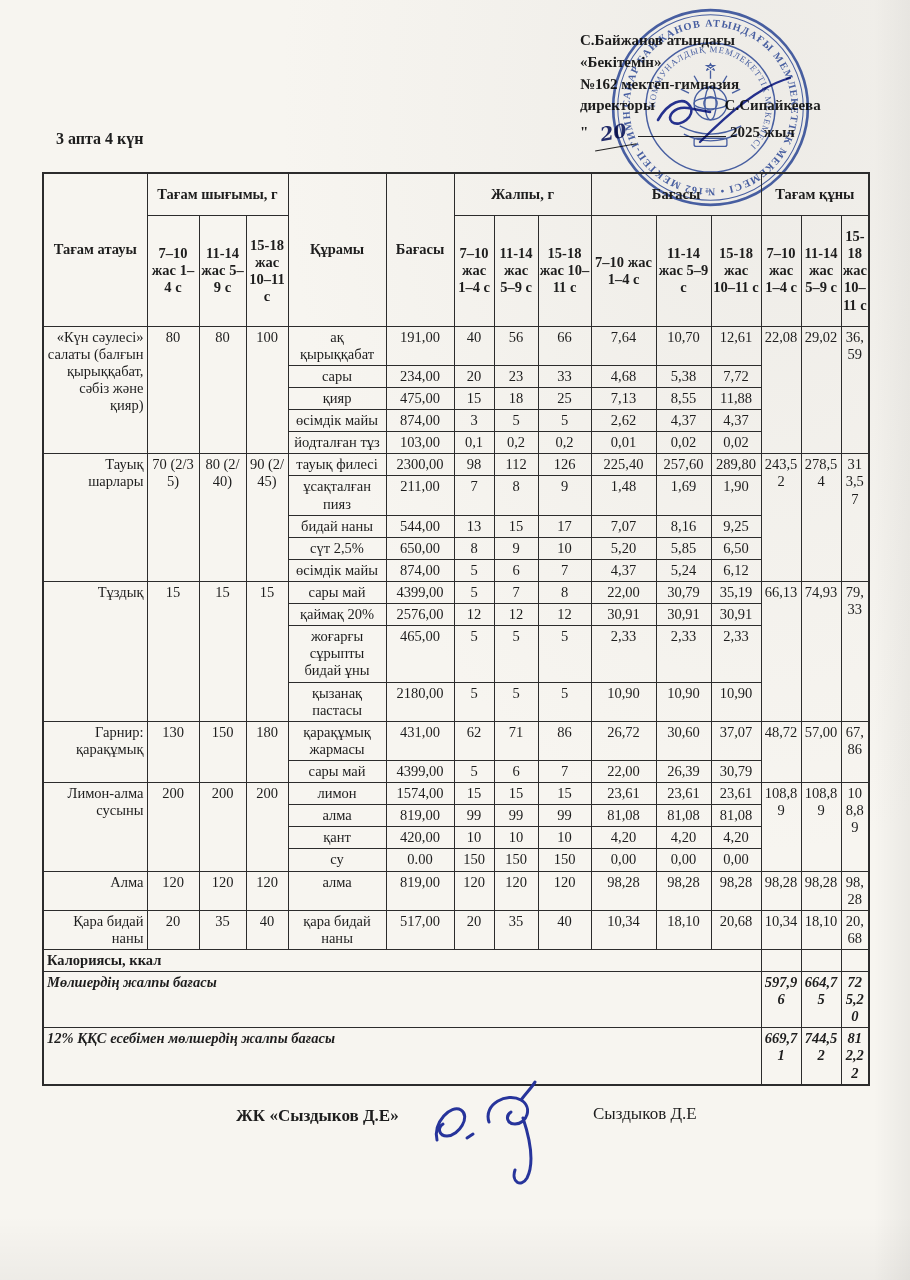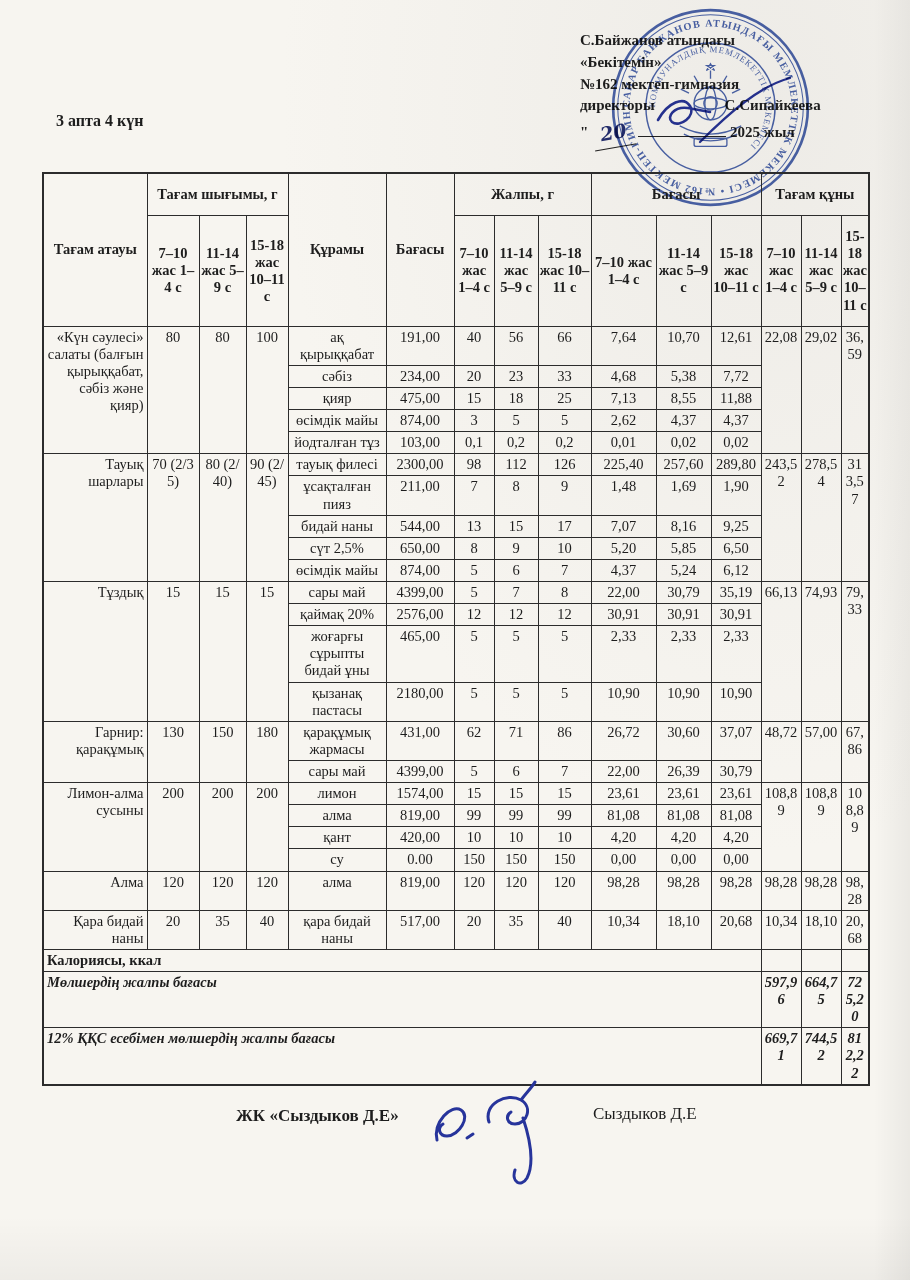--- a/index.html
+++ b/index.html
@@ -20,21 +20,21 @@
   .blank-line{display:inline-block;width:88px;border-bottom:1.5px solid #222;height:14px;}
   .handwrite{
     display:inline-block;font-family:"DejaVu Serif",serif;font-style:italic;
     color:#232d6b;font-size:19px;transform:rotate(-10deg) translateY(2px);
     border-bottom:1.5px solid #222;padding:0 8px;min-width:26px;text-align:center;
   }
   
   .stamp{position:absolute;left:608px;top:5px;width:205px;height:205px;opacity:.88;mix-blend-mode:multiply;pointer-events:none;}
   .sig-over{position:absolute;left:640px;top:72px;width:200px;height:90px;mix-blend-mode:multiply;pointer-events:none;}
   
-  .doc-title{position:absolute;left:56px;top:112px;font-size:16px;font-weight:bold;}
+  .doc-title{position:absolute;left:56px;top:130px;font-size:16px;font-weight:bold;}
   
   .table-wrap{position:absolute;left:42px;top:172px;width:826px;}
   table.menu{border-collapse:collapse;table-layout:fixed;width:826px;border:2px solid #2c2c2c;}
   .menu th,.menu td{border:1px solid #2c2c2c;font-size:14.5px;line-height:1.18;padding:2px 3px;vertical-align:top;overflow:hidden;}
   .menu thead th{text-align:center;font-weight:bold;vertical-align:middle;padding:12px 1px;}
   .c-num{text-align:center;}
   .c-brk{word-break:break-all;}
   .c-name{text-align:right;padding:2px 4px;}
   .c-ing{text-align:center;padding:2px 4px;}
   .sum-bold{font-weight:bold;}
@@ -152,21 +152,21 @@
             <td class="c-num">56</td>
             <td class="c-num">66</td>
             <td class="c-num c-brk">7,64</td>
             <td class="c-num c-brk">10,70</td>
             <td class="c-num c-brk">12,61</td>
             <td class="c-num c-brk" rowspan="5">22,08</td>
             <td class="c-num c-brk" rowspan="5">29,02</td>
             <td class="c-num c-brk" rowspan="5">36,59</td>
           </tr>
           <tr>
-            <td class="c-ing">сәбіз</td>
+            <td class="c-ing">сары</td>
             <td class="c-num">234,00</td>
             <td class="c-num">20</td>
             <td class="c-num">23</td>
             <td class="c-num">33</td>
             <td class="c-num c-brk">4,68</td>
             <td class="c-num c-brk">5,38</td>
             <td class="c-num c-brk">7,72</td>
           </tr>
           <tr>
             <td class="c-ing">қияр</td>

